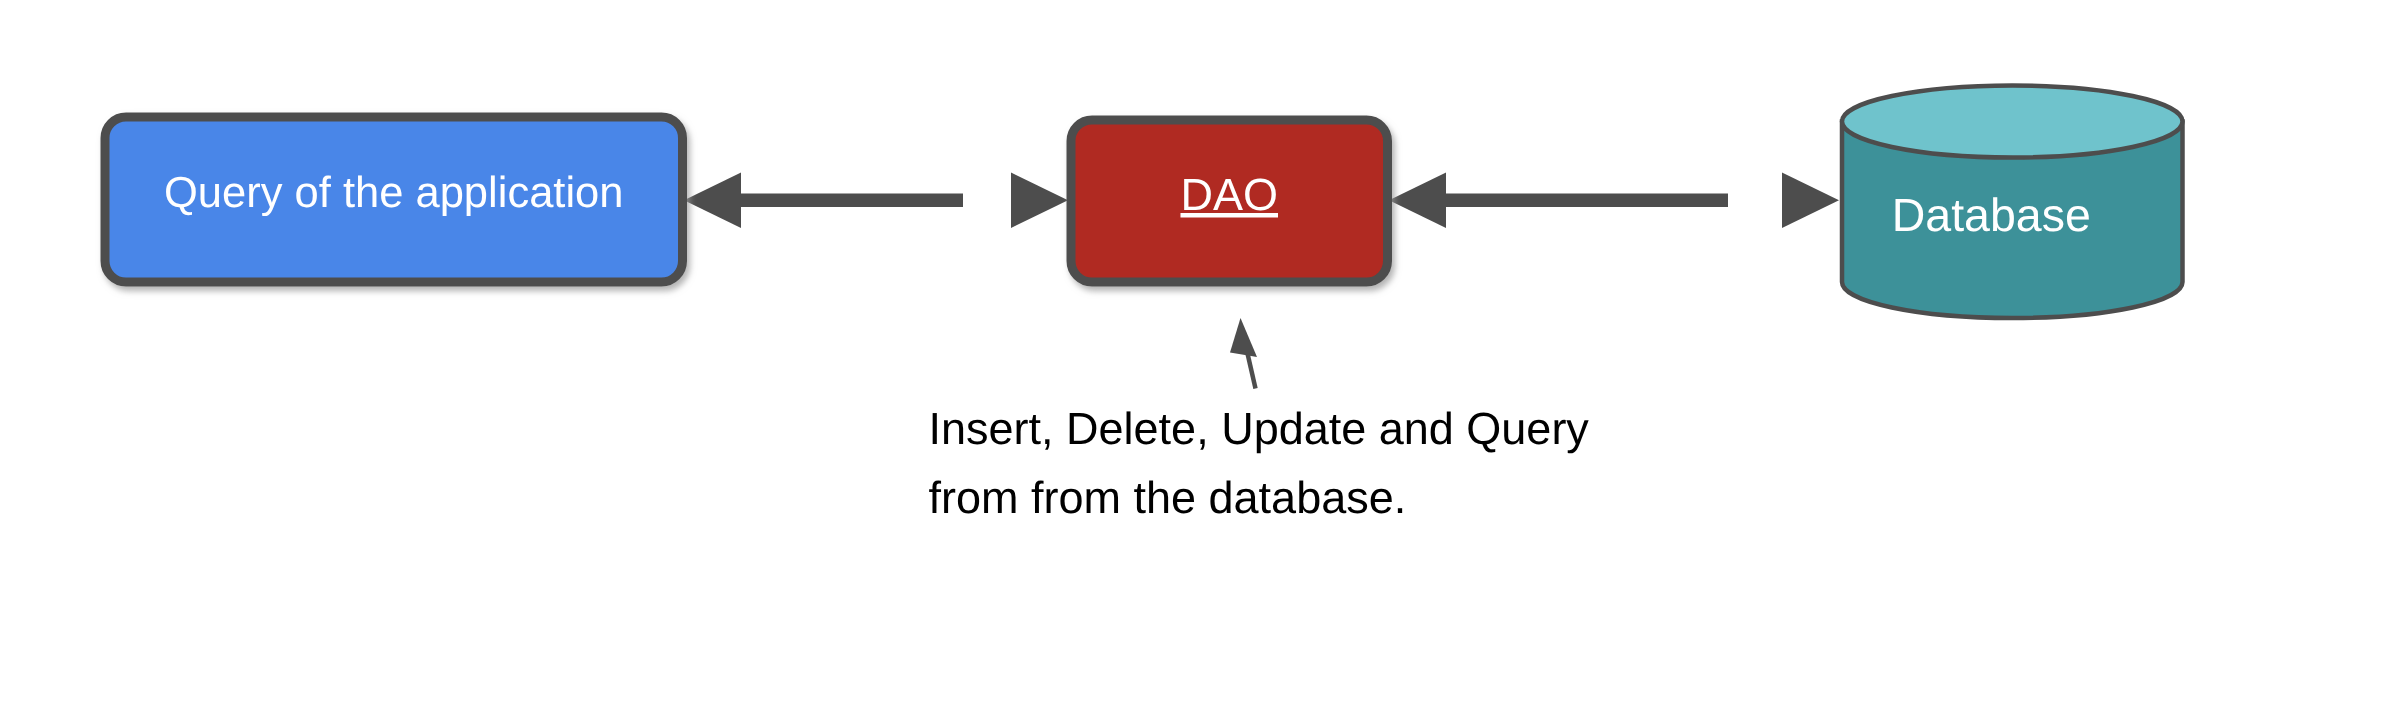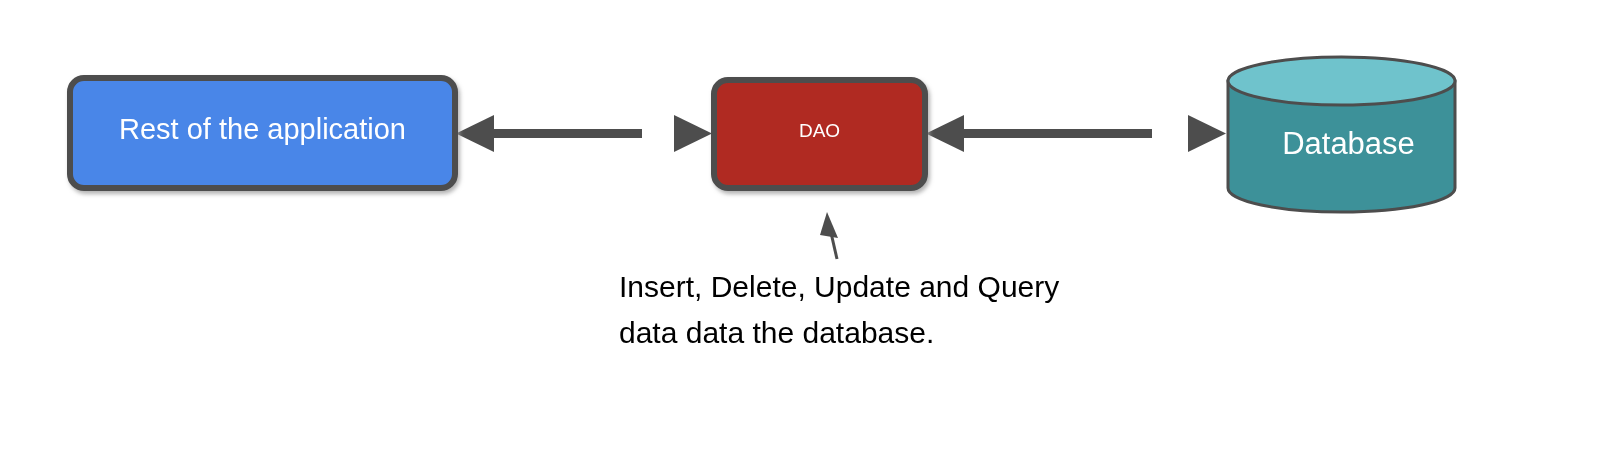--- a/index.html
+++ b/index.html
@@ -32,30 +32,30 @@
     left: 70px;
     top: 112px;
     width: 385px;
     font-size: 29px;
     line-height: 34px;
   }
   #label-dao {
     left: 714px;
     top: 114px;
     width: 211px;
-    font-size: 19px;
+    font-size: 30px;
     line-height: 34px;
+    text-decoration: underline;
   }
   #label-database {
     left: 1228px;
     top: 126px;
     width: 199px;
     font-size: 31px;
     line-height: 36px;
-    margin-left: 21px;
   }
   .caption-line {
     position: absolute;
     left: 619px;
     color: #000000;
     font-size: 30px;
     line-height: 26px;
     white-space: nowrap;
   }
   #caption-line-0 { top: 274px; }
@@ -95,21 +95,21 @@
     <path d="M 1228 81 L 1228 188 A 113.5 24 0 0 0 1455 188 L 1455 81 Z" fill="#3d9199" stroke="#4d4d4d" stroke-width="3"></path>
     <ellipse cx="1341.5" cy="81" rx="113.5" ry="24" fill="#6fc3cc" stroke="#4d4d4d" stroke-width="3"></ellipse>
   </g>
 
   <g>
     <line x1="837" y1="259" x2="829" y2="224" stroke="#4d4d4d" stroke-width="3"></line>
     <polygon points="827,212 838,238 820,235" fill="#4d4d4d"></polygon>
   </g>
 </svg>
 
-<div class="node-label" id="label-rest">Rest of the application</div>
+<div class="node-label" id="label-rest">Query of the application</div>
 
 <div class="node-label" id="label-dao">DAO</div>
 
 <div class="node-label" id="label-database">Database</div>
 
 <div class="caption-line" id="caption-line-0">Insert, Delete, Update and Query</div>
 
-<div class="caption-line" id="caption-line-1">data data the database.</div>
+<div class="caption-line" id="caption-line-1">from from the database.</div>
 
 </body></html>

